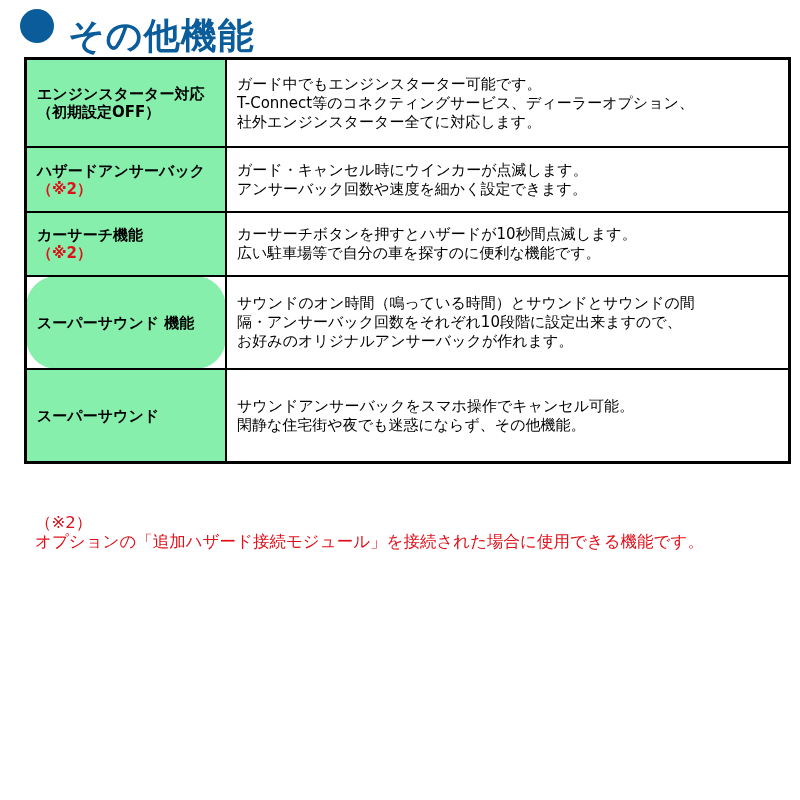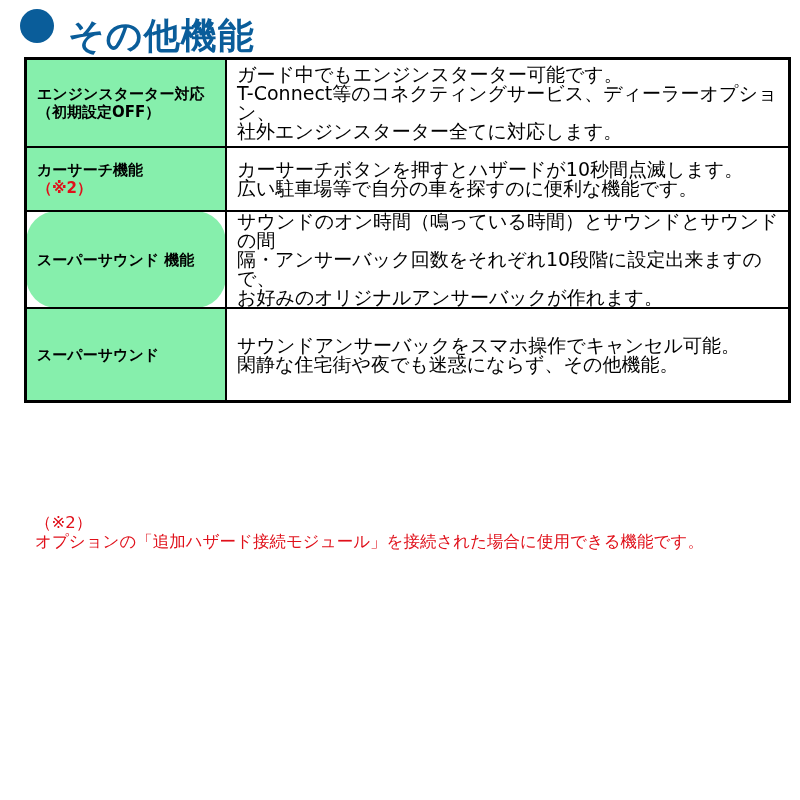--- a/index.html
+++ b/index.html
@@ -5,21 +5,21 @@
   html, body { margin: 0; padding: 0; background: #ffffff; }
   body { width: 800px; height: 800px; position: relative; overflow: hidden;
          font-family: "DejaVu Sans", "Liberation Sans", sans-serif; color: #000; }
   .title { position: absolute; left: 18px; top: 2px; height: 48px; display: flex; align-items: center; }
   .title .dot { width: 34px; height: 34px; border-radius: 50%; background: #0a5d9a; margin-right: 14px; margin-left: 2px; }
   .title .text { font-size: 36px; font-weight: bold; color: #0a5d9a; letter-spacing: 1px; margin-top: 20px; }
   table.features { position: absolute; left: 24px; top: 57px; width: 767px; border-collapse: collapse;
                    border: 3px solid #000; }
   table.features td { border: 2px solid #000; vertical-align: middle; }
   td.label { width: 188px; background: #86efac; padding: 0 0 0 10px; font-size: 15px; font-weight: bold; line-height: 18px; }
-  td.desc { padding: 0 0 0 10px; font-size: 19px; line-height: 19px; margin-left: 35px; }
+  td.desc { padding: 0 0 0 10px; font-size: 15px; line-height: 19px; margin-left: 35px; }
   .note-ref { color: #e0101a; }
   tr.r1 td { height: 86px; }
   tr.r2 td { height: 63px; }
   tr.r3 td { height: 62px; }
   tr.r4 td { height: 91px; border-radius: 31px; }
   tr.r5 td { height: 91px; }
   .footnote { position: absolute; left: 35px; top: 513px; color: #e0101a; font-size: 16.5px; line-height: 19px; }
 </style>
 </head>
 <body>
@@ -33,20 +33,30 @@
   <tbody>
     <tr class="r1">
       <td class="label">
         <div>エンジンスターター対応</div>
         <div>（初期設定OFF）</div>
       </td>
       <td class="desc">
         <div>ガード中でもエンジンスターター可能です。</div>
         <div>T-Connect等のコネクティングサービス、ディーラーオプション、</div>
         <div>社外エンジンスターター全てに対応します。</div>
+      </td>
+    </tr>
+    <tr class="r2">
+      <td class="label">
+        <div>ハザードアンサーバック</div>
+        <div class="note-ref">（※2）</div>
+      </td>
+      <td class="desc">
+        <div>ガード・キャンセル時にウインカーが点滅します。</div>
+        <div>アンサーバック回数や速度を細かく設定できます。</div>
       </td>
     </tr>
     <tr class="r3">
       <td class="label">
         <div>カーサーチ機能</div>
         <div class="note-ref">（※2）</div>
       </td>
       <td class="desc">
         <div>カーサーチボタンを押すとハザードが10秒間点滅します。</div>
         <div>広い駐車場等で自分の車を探すのに便利な機能です。</div>

